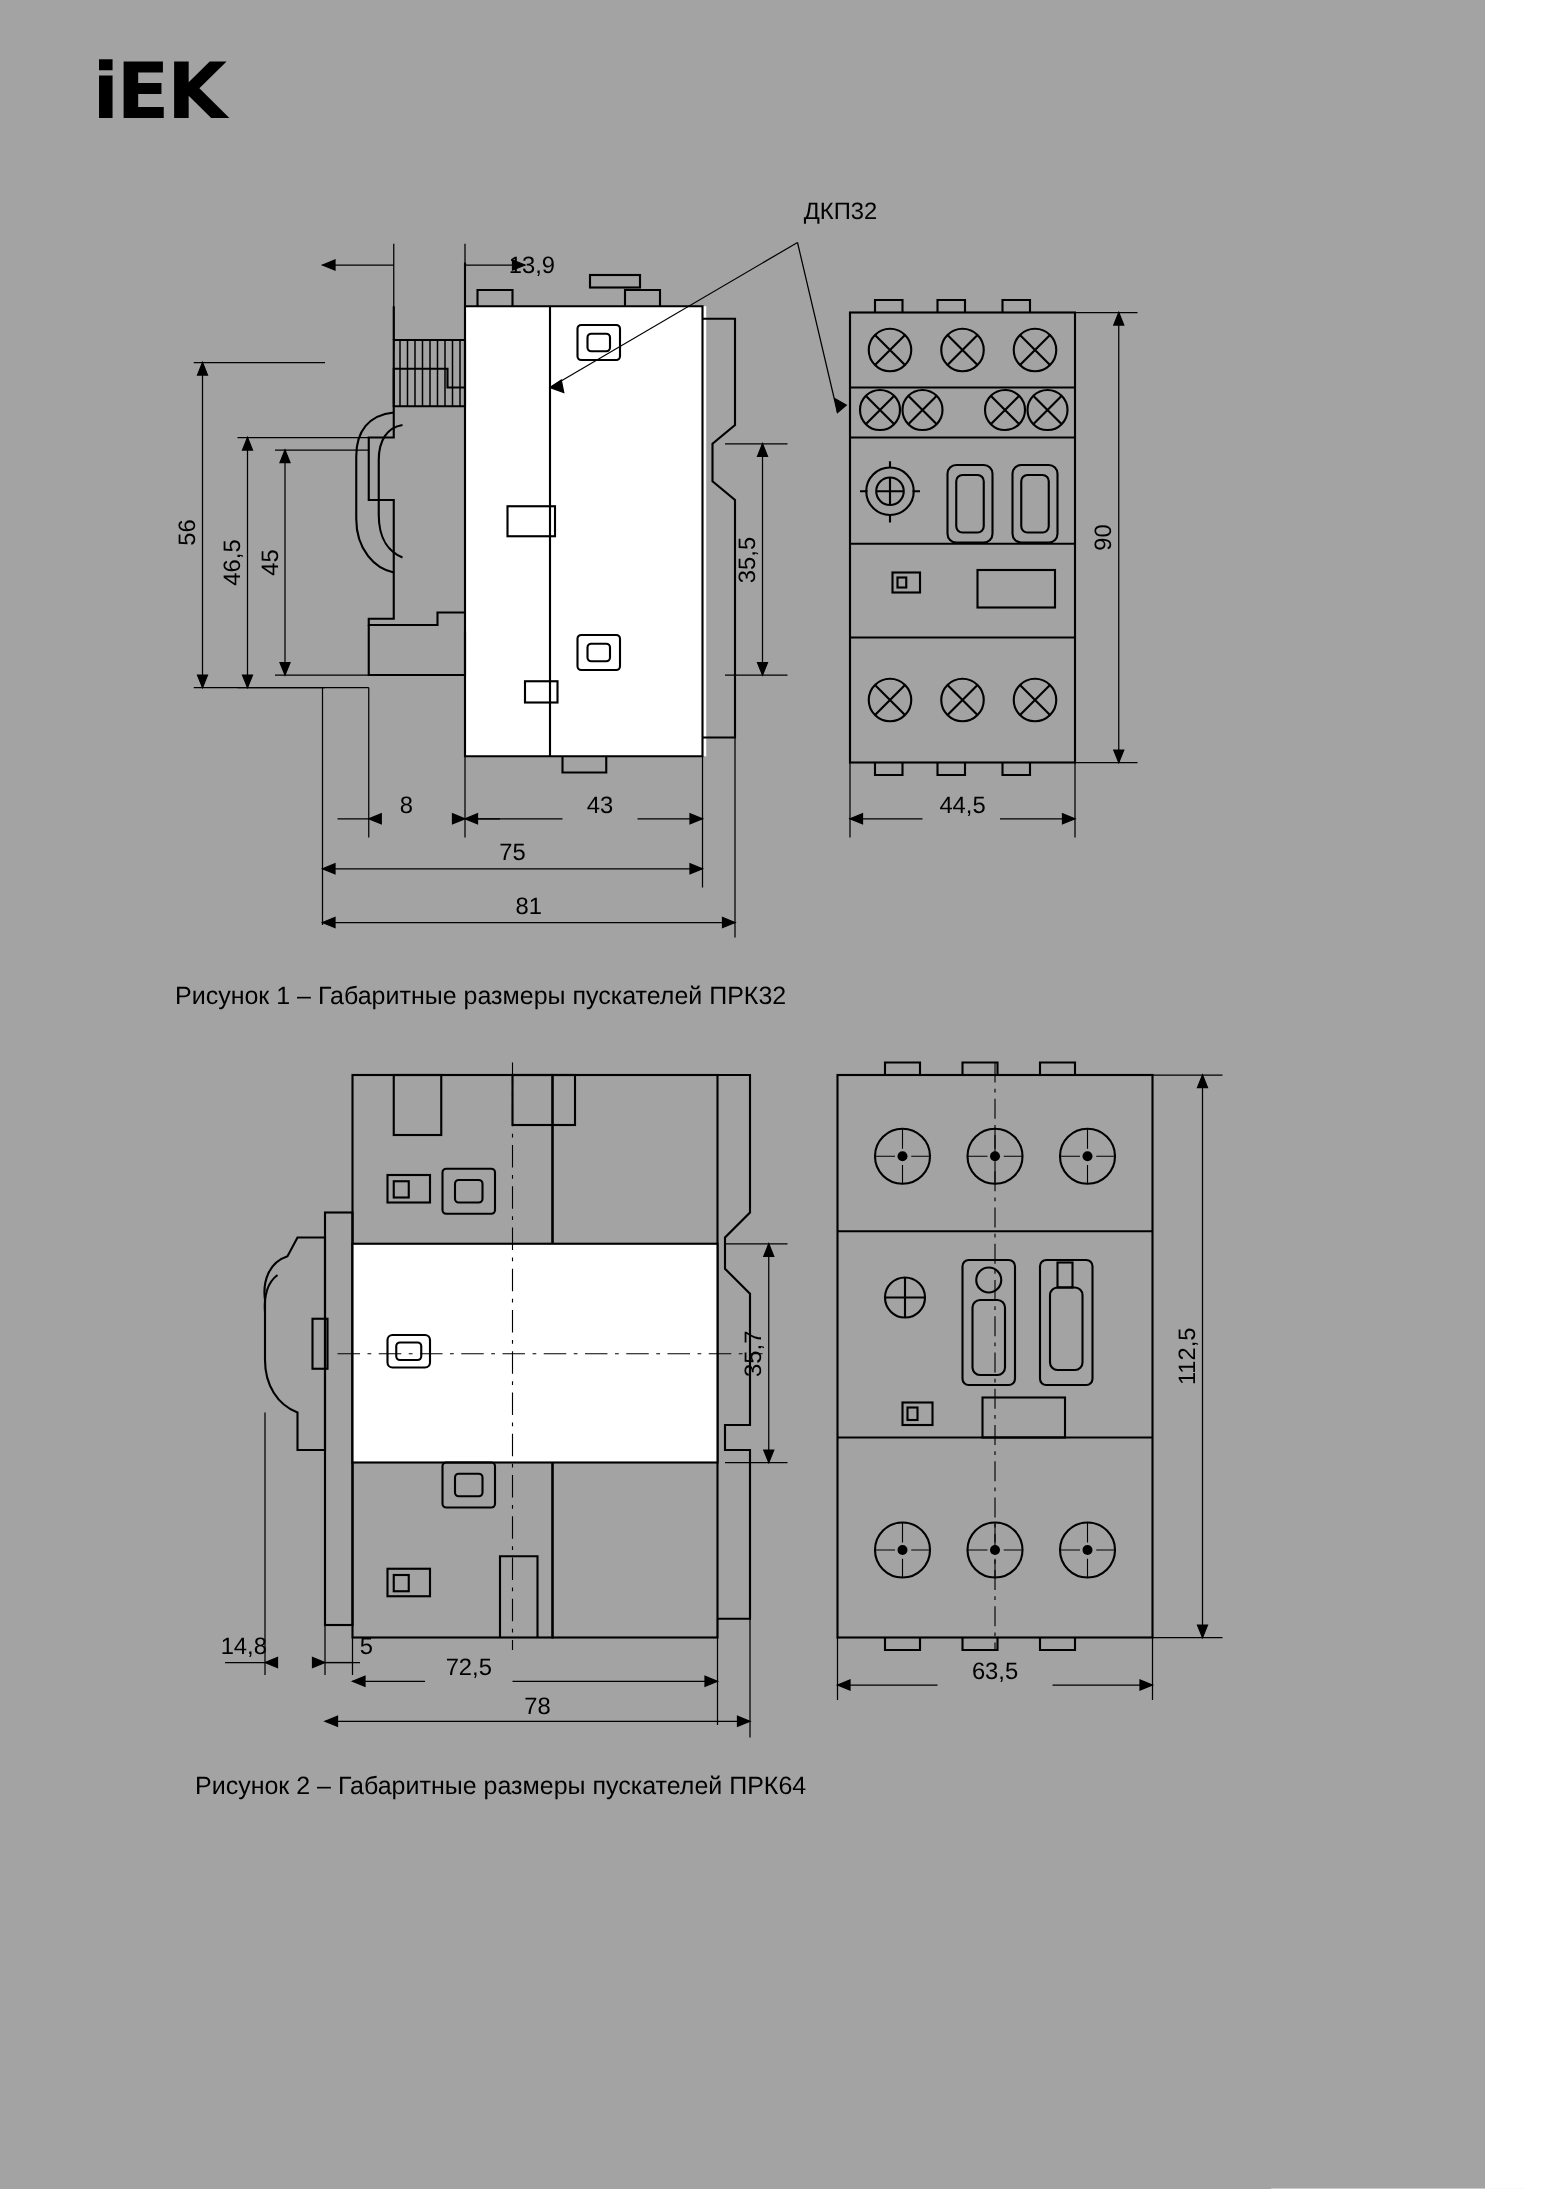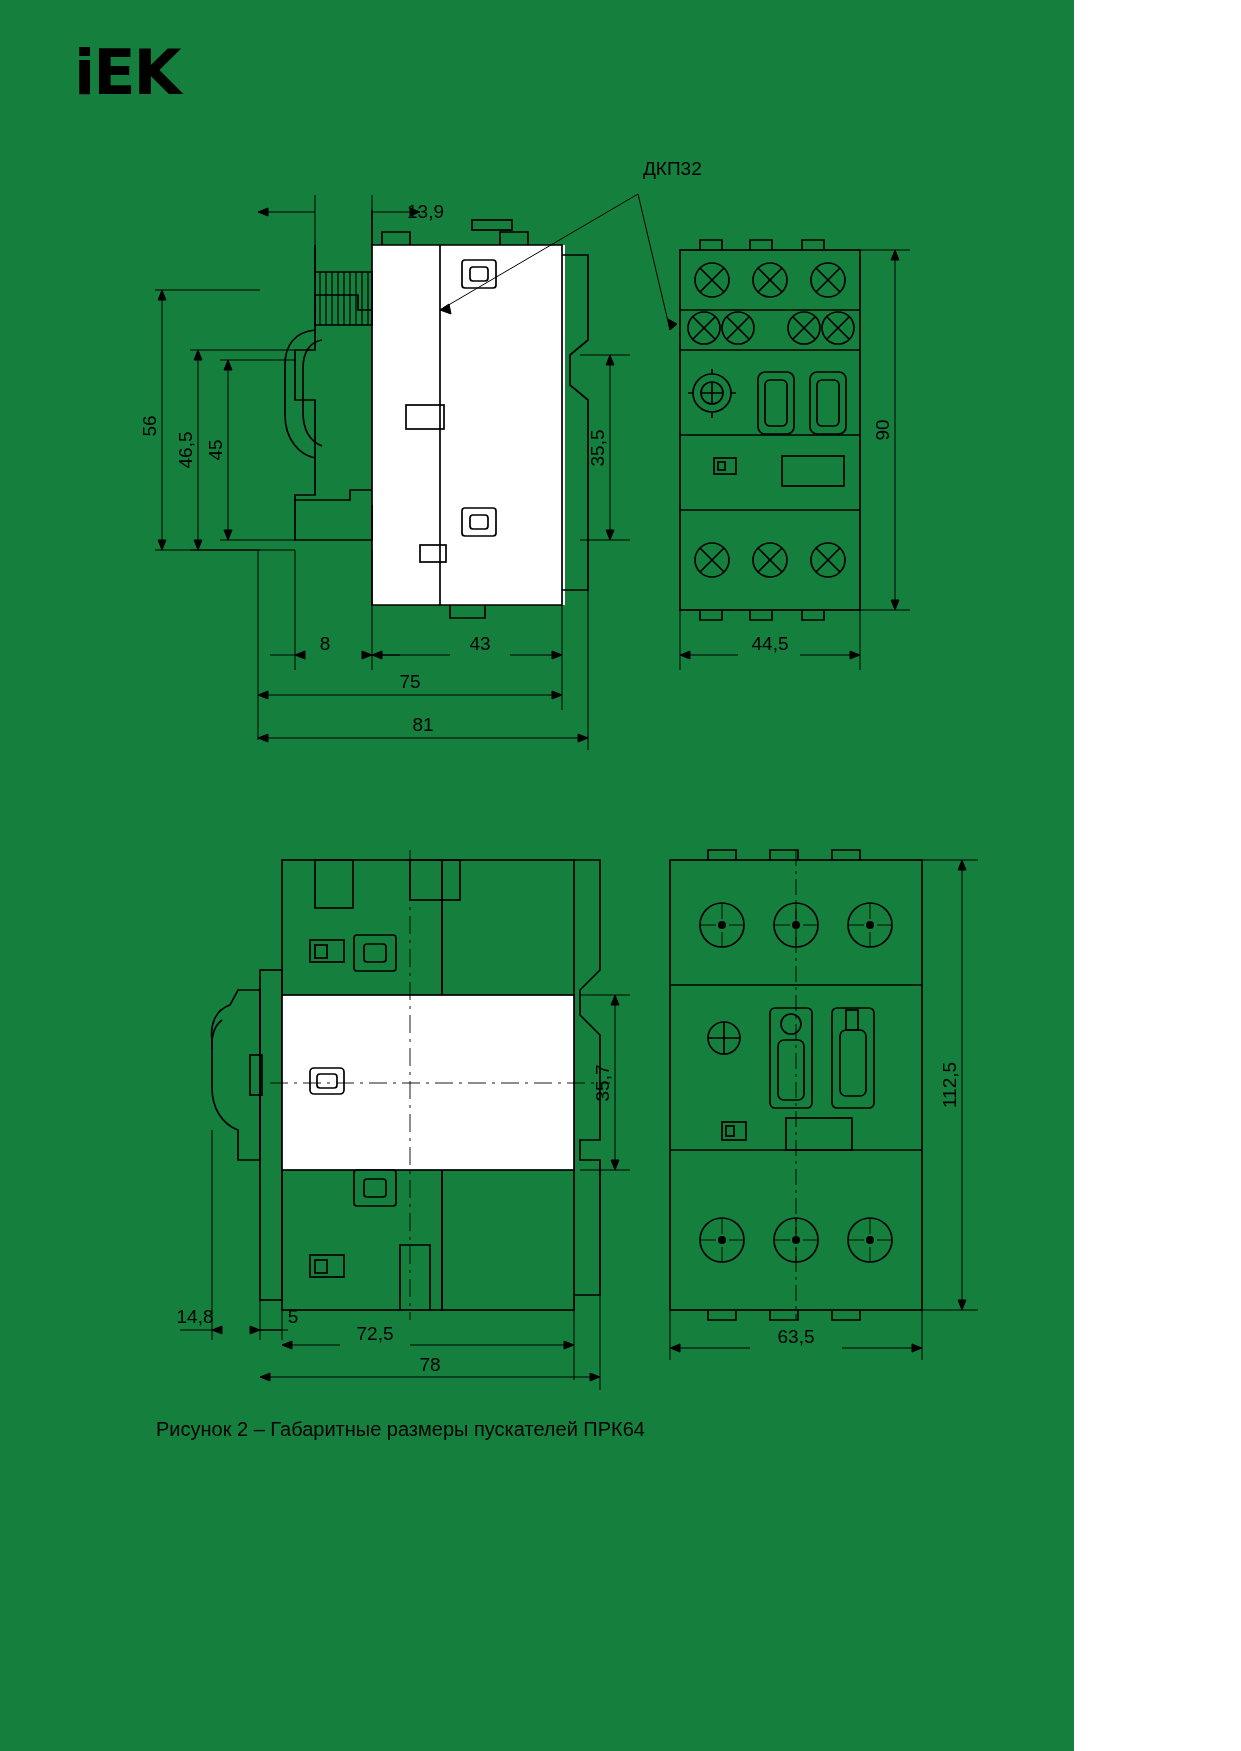--- a/index.html
+++ b/index.html
@@ -6,23 +6,23 @@
     margin: 0;
     padding: 0;
     background: #ffffff;
   }
   body {
     font-family: "Liberation Sans", sans-serif;
     color: #000000;
   }
   #page {
     position: relative;
-    width: 1074px;
+    width: 1188px;
     height: 1751px;
-    background: #15803d;
+    background: #a3a3a3;
     overflow: hidden;
   }
   .logo {
     position: absolute;
     left: 74px;
     top: 42px;
     font-size: 62px;
     font-weight: bold;
     letter-spacing: -2px;
     font-family: "DejaVu Sans", sans-serif;
@@ -463,15 +463,16 @@
         <text x="85" y="483" text-anchor="middle">14,8</text>
         <text x="183" y="483" text-anchor="middle">5</text>
         <text x="265" y="500" text-anchor="middle">72,5</text>
         <text x="320" y="531" text-anchor="middle">78</text>
         <text x="846" y="245" transform="rotate(-90 846 245)" text-anchor="middle">112,5</text>
         <text x="686" y="503" text-anchor="middle">63,5</text>
       </g>
     </svg>
   </div>
 
+  <div class="caption" id="caption1">Рисунок 1 – Габаритные размеры пускателей ПРК32</div>
   <div class="caption" id="caption2">Рисунок 2 – Габаритные размеры  пускателей ПРК64</div>
 
 </div>
 
 </body></html>

